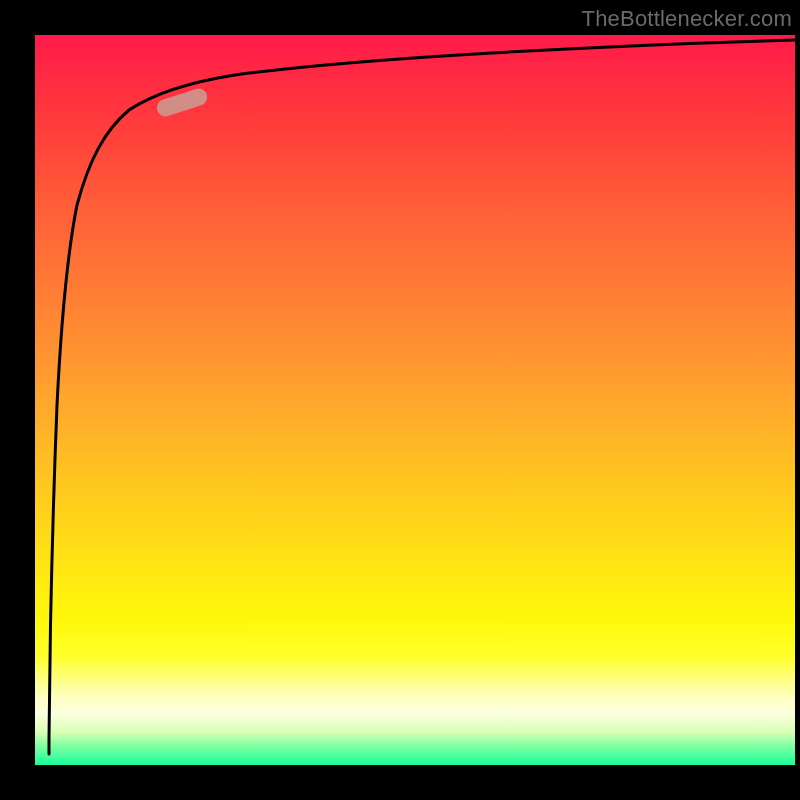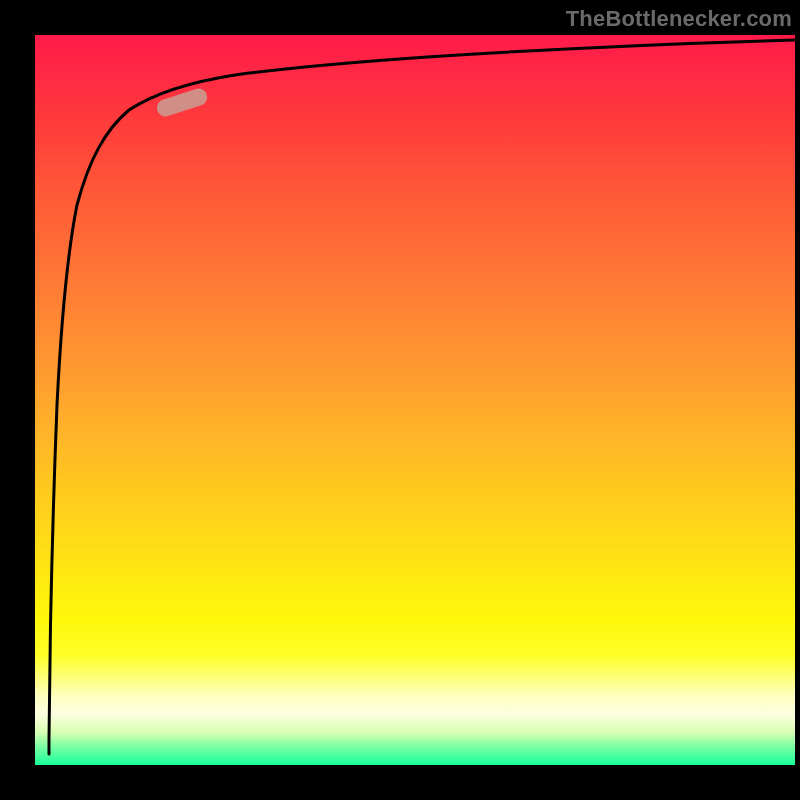--- a/index.html
+++ b/index.html
@@ -41,21 +41,21 @@
       #7affa3 97.5%,
       #18ff9a 100%
     );
   }
   .attribution {
     position: absolute;
     top: 6px;
     right: 8px;
     color: #6a6a6a;
     font-size: 22px;
-    font-weight: 700;
+    font-weight: 400;
     letter-spacing: 0.2px;
   }
   .curve-svg {
     position: absolute;
     left: 35px;
     top: 35px;
     width: 760px;
     height: 730px;
     overflow: visible;
   }

